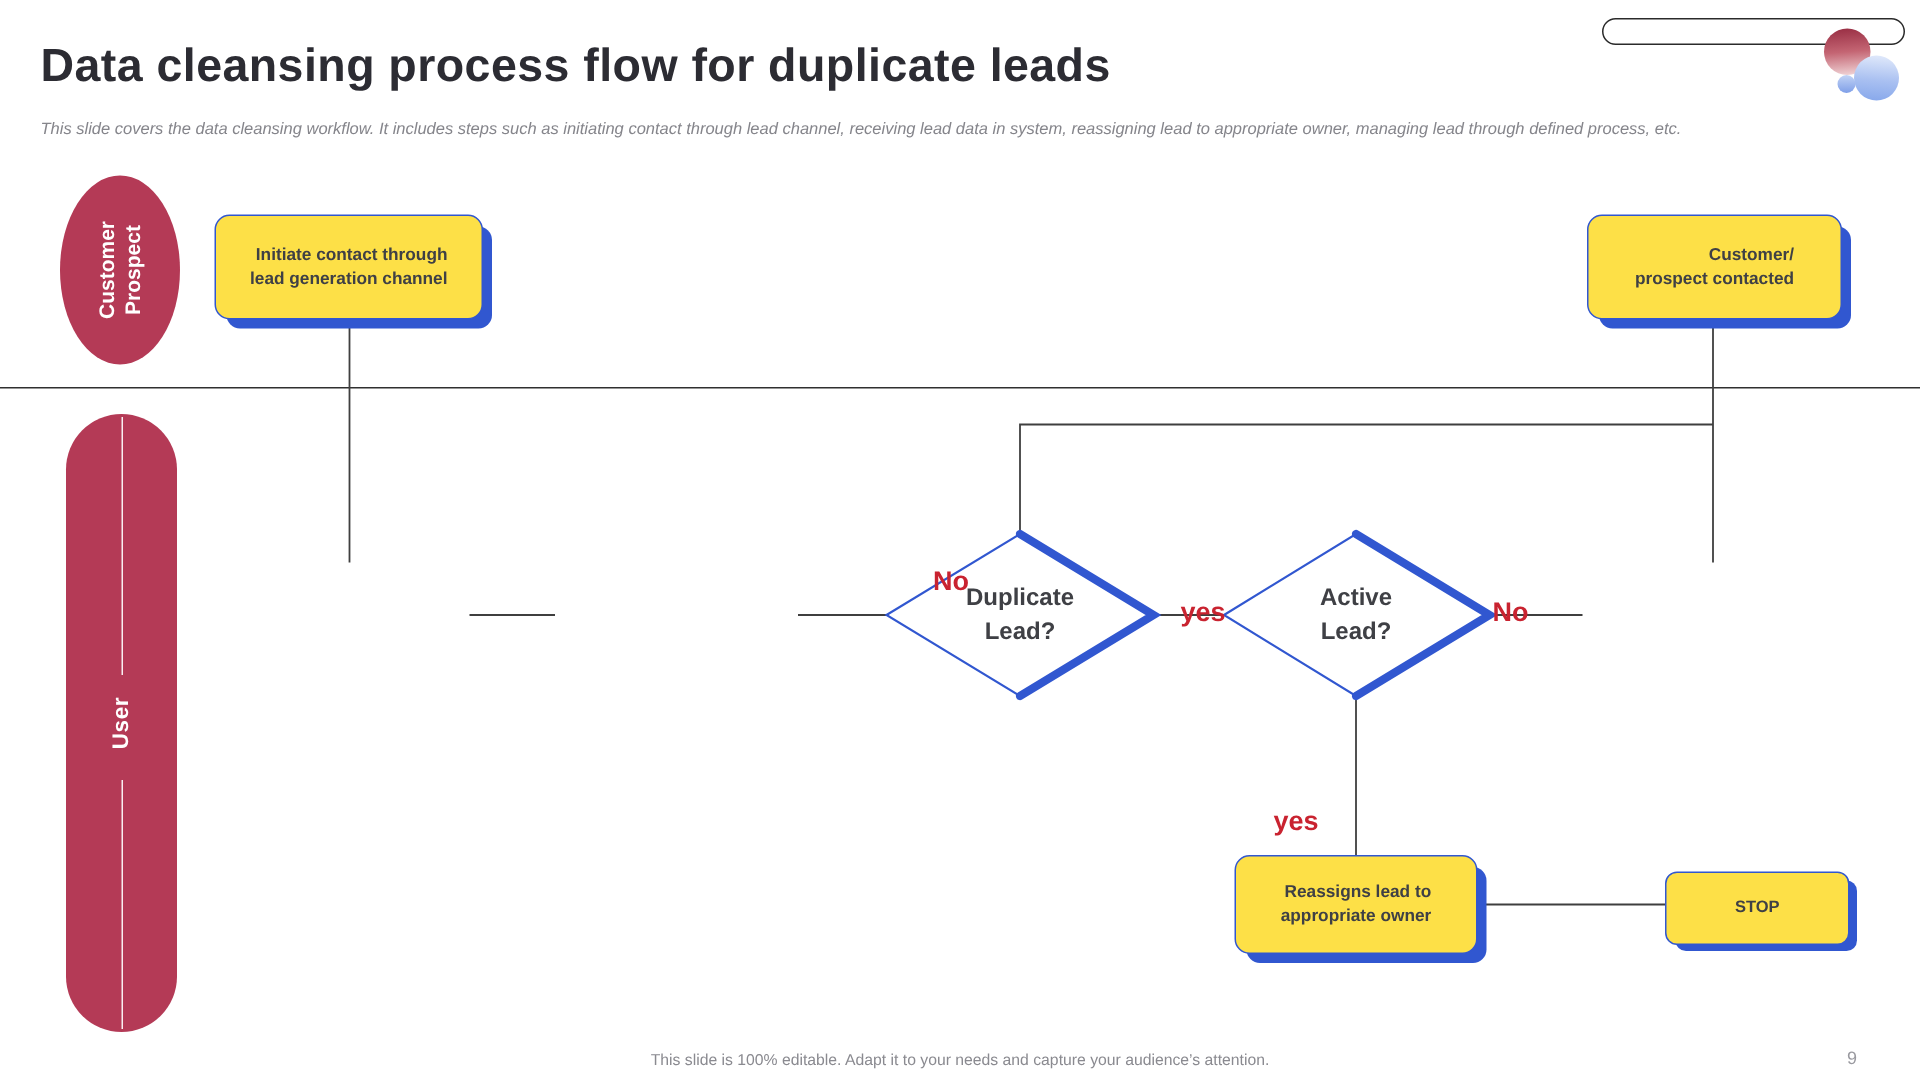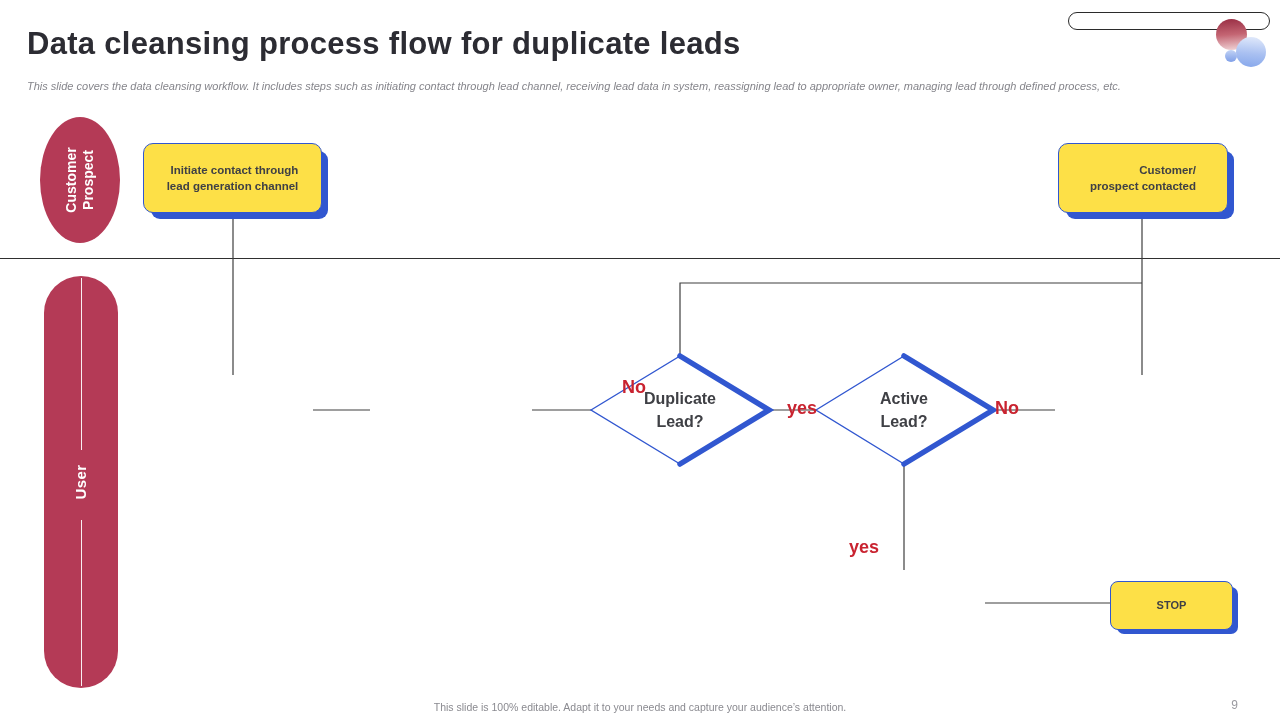--- a/index.html
+++ b/index.html
@@ -119,20 +119,22 @@
 
   <div class="pbox" style="left:143px;top:143px;width:179px;height:70px;">Initiate contact through
 lead generation channel</div>
 
   <div class="pbox" style="left:1058px;top:143px;width:170px;height:70px;">Customer/
 prospect contacted</div>
 
 
 
 
+  <div class="pbox" style="left:823px;top:570px;width:162px;height:66px;">Reassigns lead to
+appropriate owner</div>
 
   <div class="pbox small-shadow" style="left:1110px;top:581px;width:123px;height:49px;font-size:11px;">STOP</div>
 
   <div class="dlabel" style="left:610px;top:387px;">Duplicate
 Lead?</div>
 
   <div class="dlabel" style="left:834px;top:387px;">Active
 Lead?</div>
 
   <div class="elabel" style="left:604px;top:330px;">No</div>

